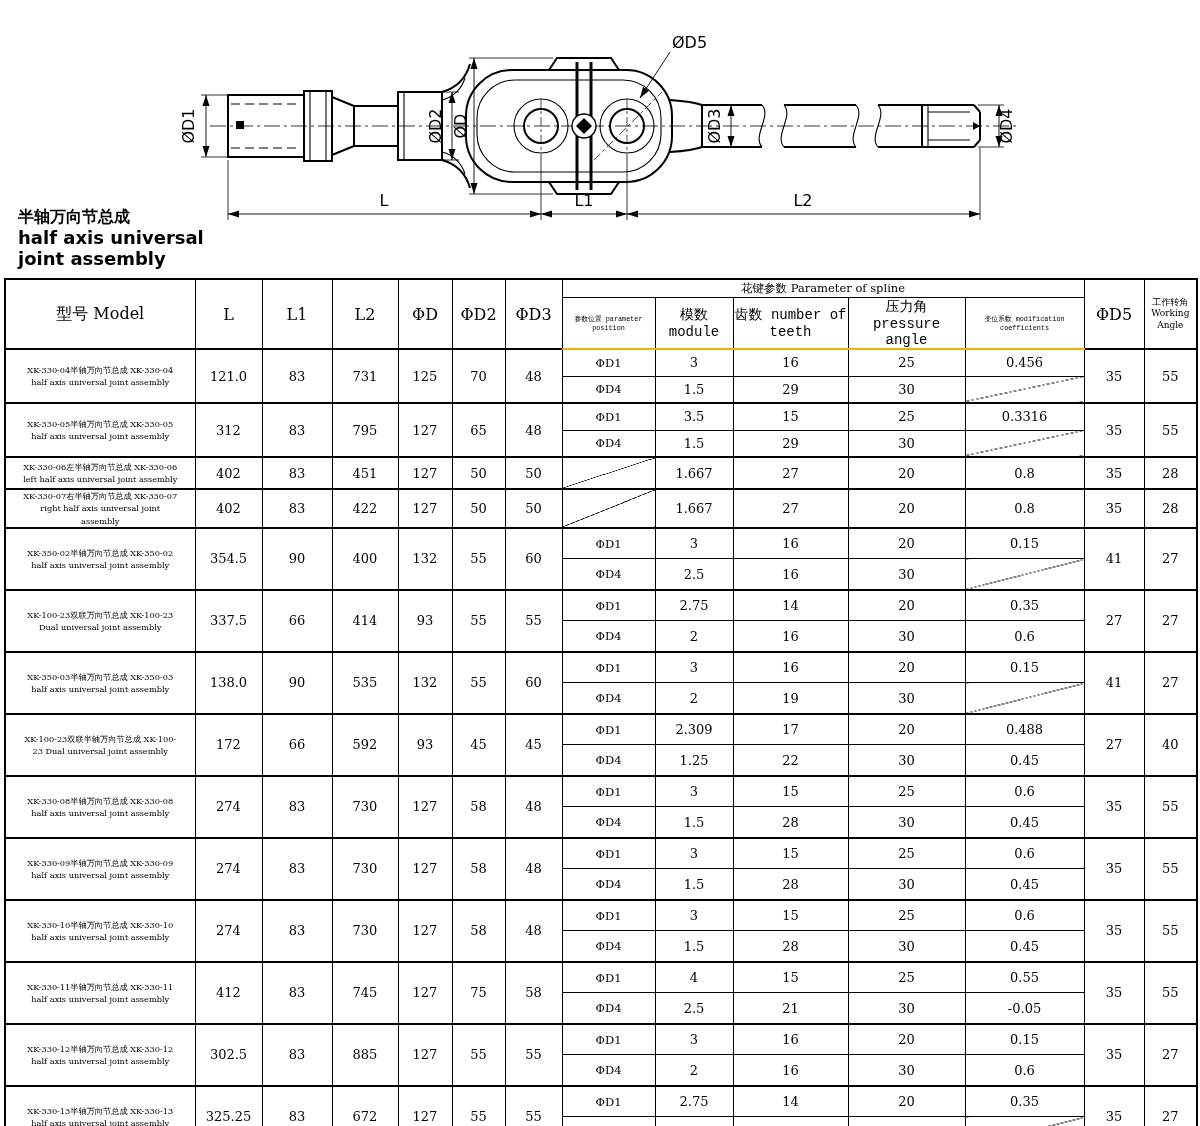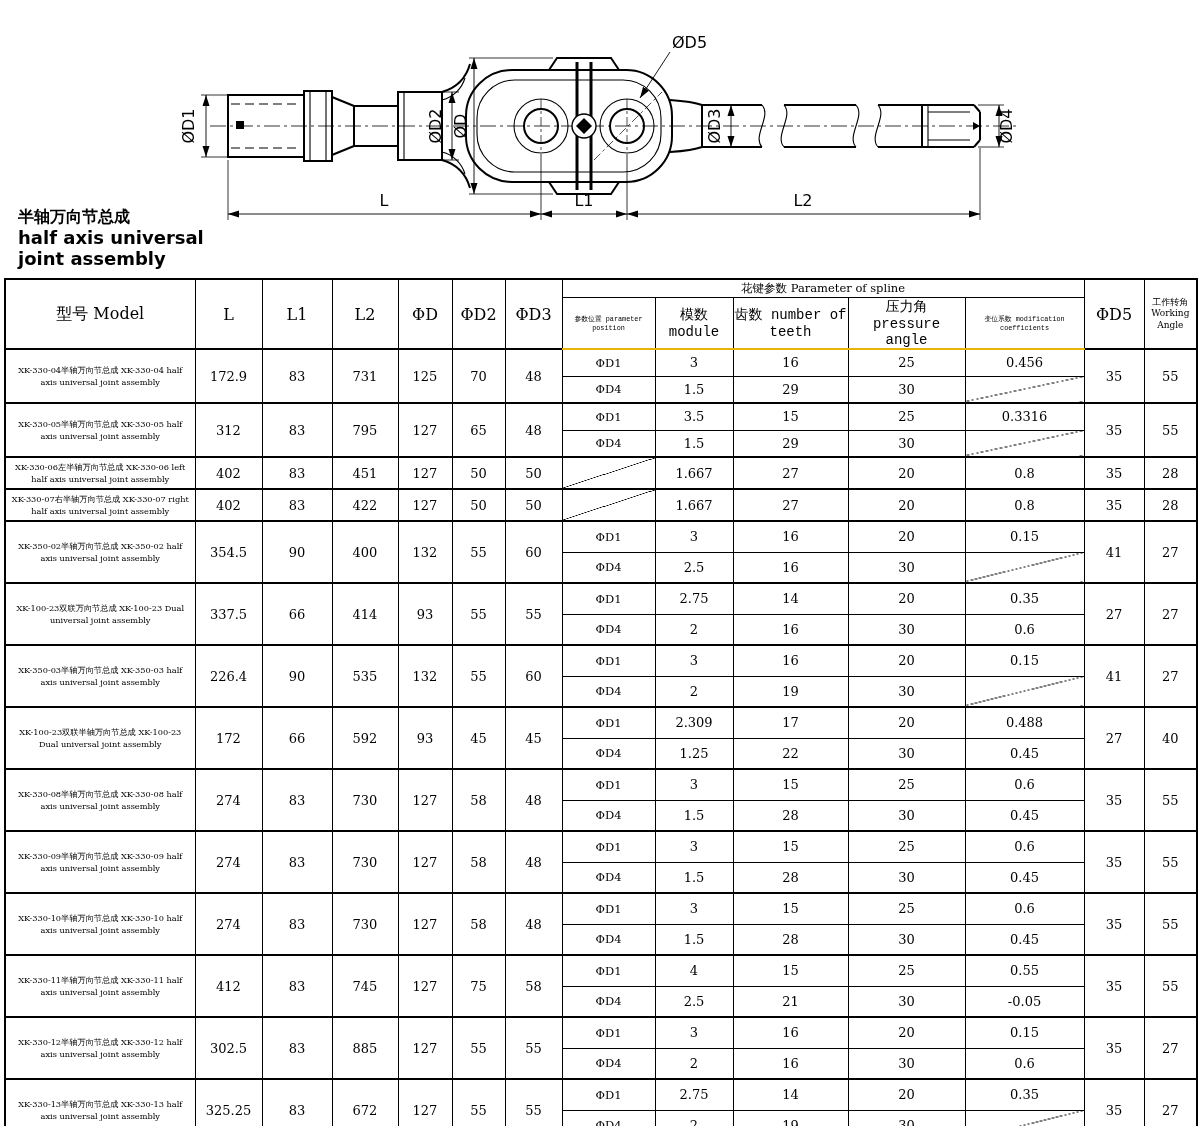--- a/index.html
+++ b/index.html
@@ -23,21 +23,21 @@
   .spec th,.spec td{border:1px solid #000;padding:0;text-align:center;vertical-align:middle;
                     overflow:hidden;}
   .spec thead th{font-weight:normal;}
   .h-group{height:17px;font-size:11.5px;}
   .h-main{font-size:16px;}
   .h-sub{height:23px;font-size:14px;}
   .h-tiny{height:23px;font-size:6.8px;}
   .h-angle{font-size:9px;line-height:1.25;}
   .h-sub-row th{border-bottom:2px solid #eab308;font-family:Liberation Mono, monospace;}
   tr.model-start td{border-top:2px solid #000;}
-  td.model-cell{font-size:8.2px;line-height:1.5;padding:0 5px;}
+  td.model-cell{font-size:8.2px;line-height:1.5;padding:0 17px;}
   td.num-cell{font-size:13px;}
   td.pos-cell{font-size:11.5px;}
   td.slash{background:linear-gradient(to bottom right,
            transparent 49.5%, #000 49.5%, #000 50.6%, transparent 50.6%);}
 </style>
 </head>
 <body>
 
 <div class="page">
 
@@ -216,21 +216,21 @@
         <th class="h-tiny">参数位置 parameter position</th>
         <th class="h-sub">模数 module</th>
         <th class="h-sub">齿数 number of teeth</th>
         <th class="h-sub">压力角 pressure angle</th>
         <th class="h-tiny">变位系数 modification coefficients</th>
       </tr>
     </thead>
     <tbody>
         <tr class="model-start" style="height: 27px;">
           <td class="model-cell" rowspan="2">XK-330-04半轴万向节总成  XK-330-04 half axis universal joint assembly</td>
-          <td class="num-cell" rowspan="2">172.9</td>
+          <td class="num-cell" rowspan="2">121.0</td>
           <td class="num-cell" rowspan="2">83</td>
           <td class="num-cell" rowspan="2">731</td>
           <td class="num-cell" rowspan="2">125</td>
           <td class="num-cell" rowspan="2">70</td>
           <td class="num-cell" rowspan="2">48</td>
           <td class="pos-cell">ΦD1</td>
           <td class="num-cell">3</td>
           <td class="num-cell">16</td>
           <td class="num-cell">25</td>
           <td class="num-cell">0.456</td>
@@ -340,21 +340,21 @@
         </tr>
         <tr style="height: 31px;">
           <td class="pos-cell">ΦD4</td>
           <td class="num-cell">2</td>
           <td class="num-cell">16</td>
           <td class="num-cell">30</td>
           <td class="num-cell">0.6</td>
         </tr>
         <tr class="model-start" style="height: 31px;">
           <td class="model-cell" rowspan="2">XK-350-03半轴万向节总成  XK-350-03 half axis universal joint assembly</td>
-          <td class="num-cell" rowspan="2">226.4</td>
+          <td class="num-cell" rowspan="2">138.0</td>
           <td class="num-cell" rowspan="2">90</td>
           <td class="num-cell" rowspan="2">535</td>
           <td class="num-cell" rowspan="2">132</td>
           <td class="num-cell" rowspan="2">55</td>
           <td class="num-cell" rowspan="2">60</td>
           <td class="pos-cell">ΦD1</td>
           <td class="num-cell">3</td>
           <td class="num-cell">16</td>
           <td class="num-cell">20</td>
           <td class="num-cell">0.15</td>

